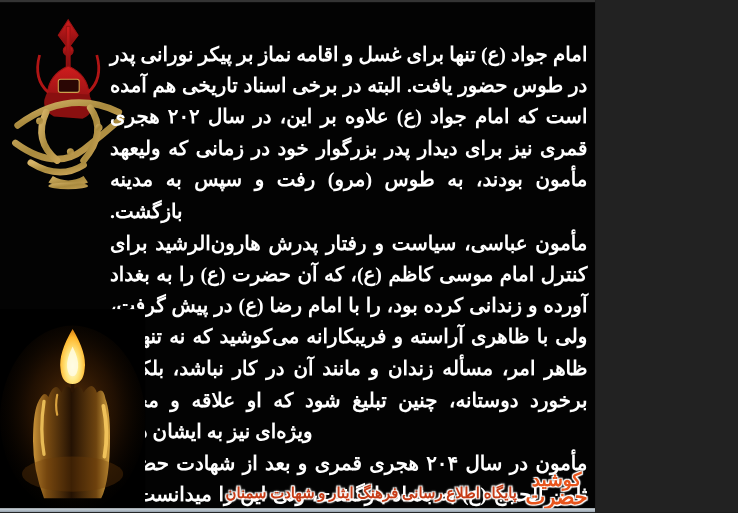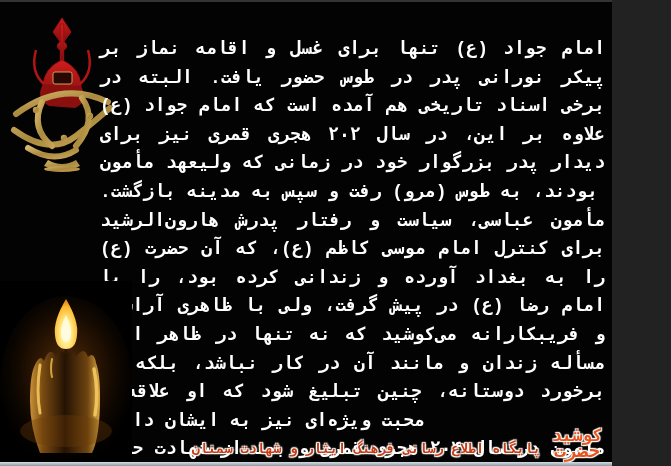--- a/index.html
+++ b/index.html
@@ -1,23 +1,23 @@
 <!DOCTYPE html>
 <html lang="fa"><head>
 <meta charset="utf-8">
 <style>
   html,body{margin:0;padding:0;background:#222;}
   .poster{
     position:relative;
-    width:612px;height:466px;
+    width:541px;height:466px;
     background:#030303;
     overflow:hidden;
     border-top:2px solid #343434;
     box-sizing:border-box;
-    font-family:Liberation Mono, monospace;
+    font-family:Liberation Serif, serif;
   }
   
   .textblock{
     position:absolute;
     top:33px;left:100px;right:7px;
     direction:rtl;
     text-align:justify;
     text-align-last:left;
     -moz-text-align-last:left;
     color:#ffffff;

